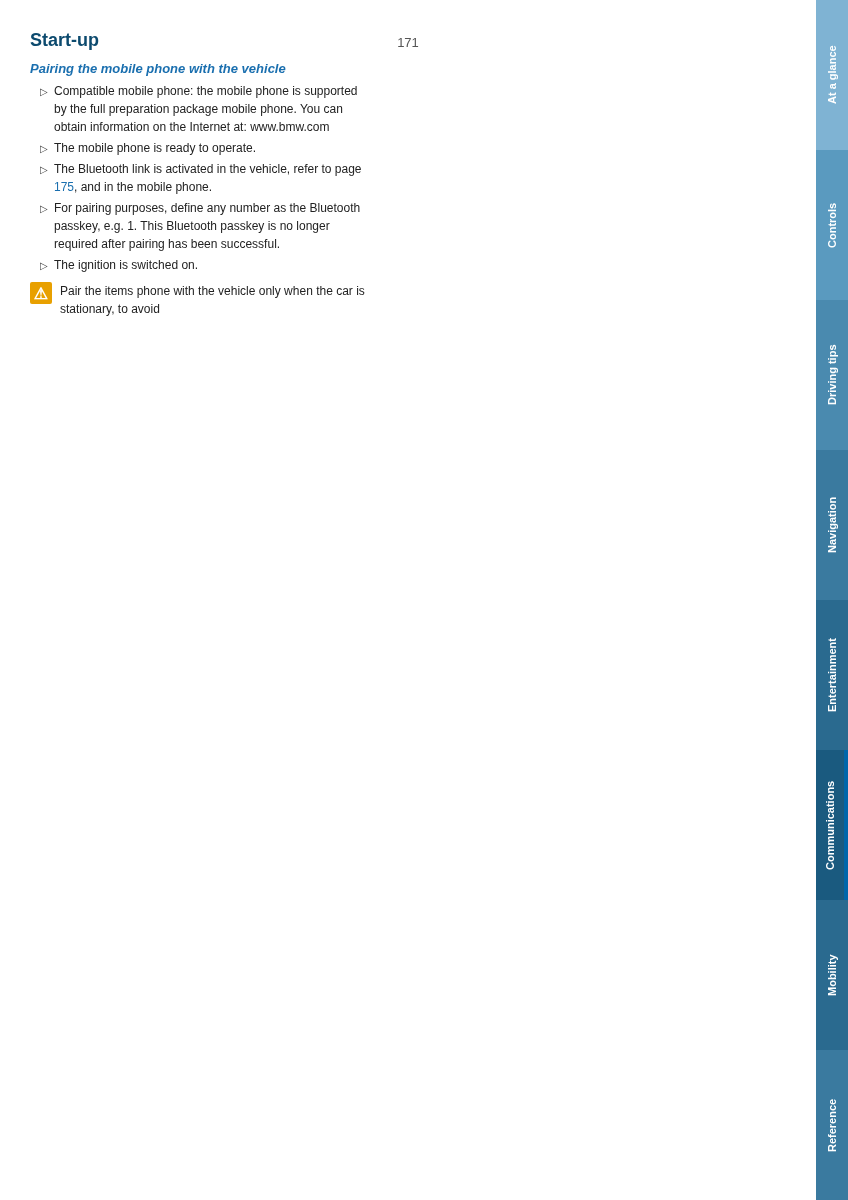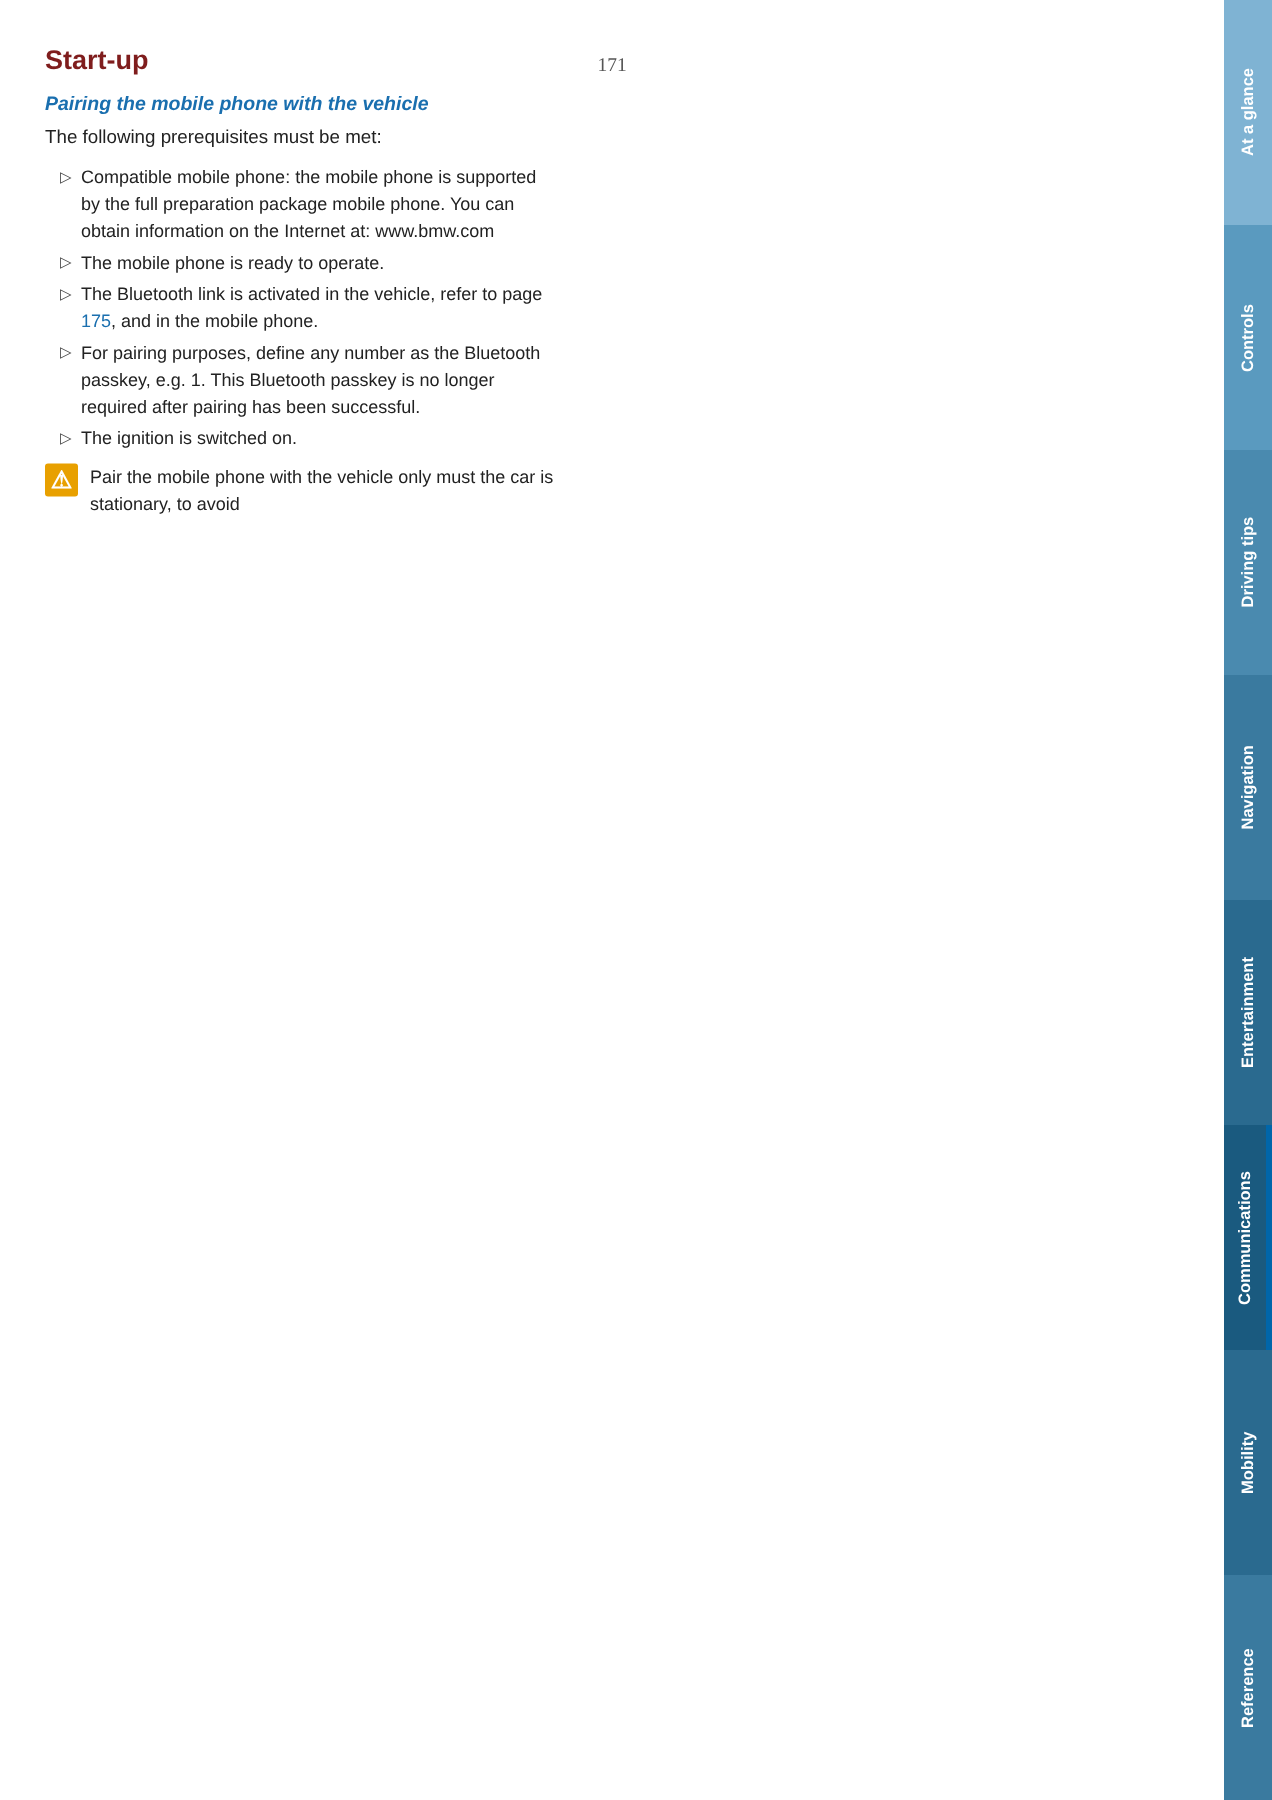--- a/index.html
+++ b/index.html
@@ -57,21 +57,21 @@
     .sidebar-section.reference { background: #3a7a9f; }
 
     p {
       font-size: 12.5px;
       line-height: 1.5;
       margin-bottom: 8px;
       color: #222;
     }
 
     h2.section-title {
-      color: #7f1d1d;
+      color: #0c4a6e;
       font-size: 18px;
       font-weight: bold;
       margin-bottom: 10px;
       margin-top: 10px;
     }
 
     h3.subsection-title {
       color: #1a6faf;
       font-size: 13px;
       font-weight: bold;
@@ -136,52 +136,50 @@
       color: #1a6faf;
       text-decoration: none;
     }
 
     .page-number {
       text-align: center;
       font-size: 13px;
       color: #555;
       margin-top: 15px;
       padding-bottom: 10px;
-      font-family: Liberation Serif, serif;
     }
 
     .warning-tri {
       font-size: 16px;
       color: #fff;
     }
   </style>
 </head>
 <body>
 
 <div class="page-container">
   <div class="main-content">
 
     <div style="position:absolute; top: 20px; left: 30px; width: 340px;">
       <h2 class="section-title">Start-up</h2>
       <h3 class="subsection-title">Pairing the mobile phone with the vehicle</h3>
-      <p>The following prerequisites must be met:</p>
 
       <ul class="bullet-list">
         <li>Compatible mobile phone: the mobile phone is supported by the full preparation package mobile phone. You can obtain information on the Internet at: www.bmw.com</li>
         <li>The mobile phone is ready to operate.</li>
         <li>The Bluetooth link is activated in the vehicle, refer to page <a class="page-link">175</a>, and in the mobile phone.</li>
         <li>For pairing purposes, define any number as the Bluetooth passkey, e.g. 1. This Bluetooth passkey is no longer required after pairing has been successful.</li>
         <li>The ignition is switched on.</li>
       </ul>
 
       <div class="warning-box">
         <div class="warning-icon">
           <span class="warning-tri">⚠</span>
         </div>
-        <span class="warning-text">Pair the mobile phone with the vehicle only must the car is stationary, to avoid</span>
+        <span class="warning-text">Pair the items phone with the vehicle only when the car is stationary, to avoid</span>
       </div>
     </div>
 
     <div class="page-number">
       <span>171</span>
     </div>
 
   </div>
 
   <div class="sidebar">

